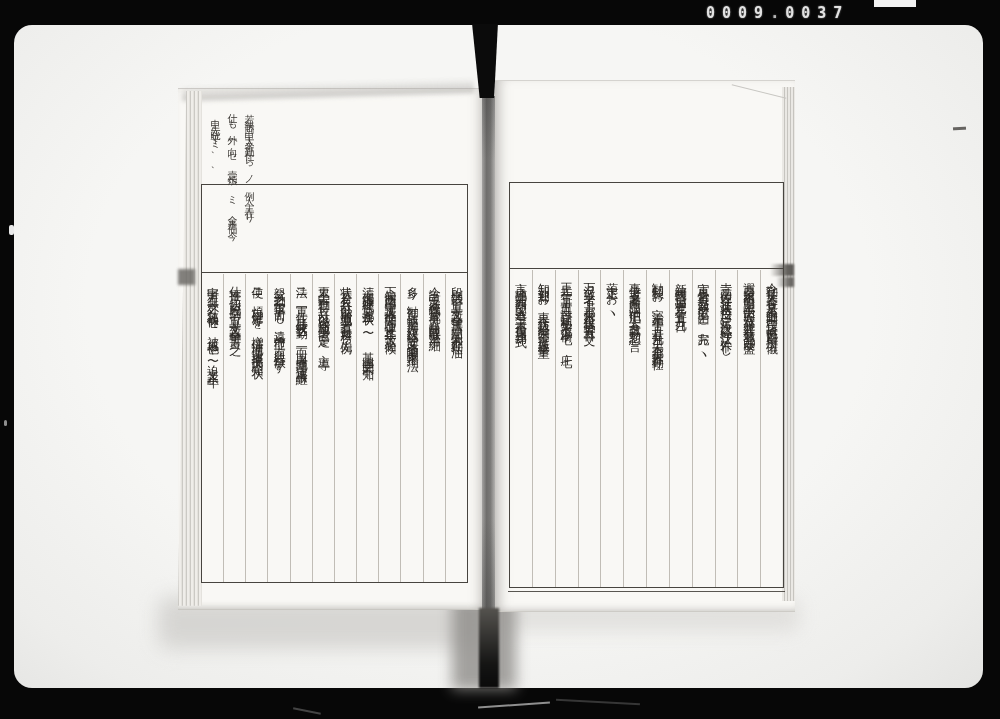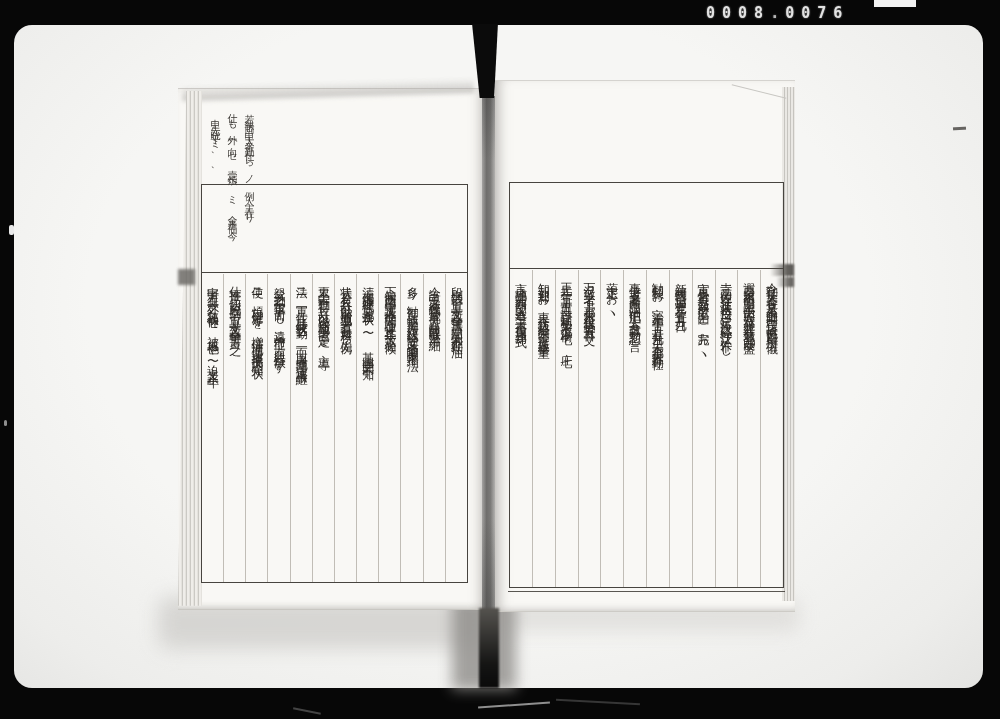--- a/index.html
+++ b/index.html
@@ -116,21 +116,21 @@
 </style>
 </head>
 <body>
 
 <div class="stage">
 
   <div class="illuminated"></div>
 
   <div class="film-notch"></div>
   <div class="counter">
-    <span>0008</span><span class="sep">.</span><span>0076</span>
+    <span>0009</span><span class="sep">.</span><span>0037</span>
   </div>
   <div class="speck s1"></div>
   <div class="speck s2"></div>
   <div class="spec-dash"></div>
   <div class="scratch a"></div>
   <div class="scratch b"></div>
   <div class="scratch c"></div>
 
   <div class="shadow-left"></div>
   <div class="shadow-right"></div>

